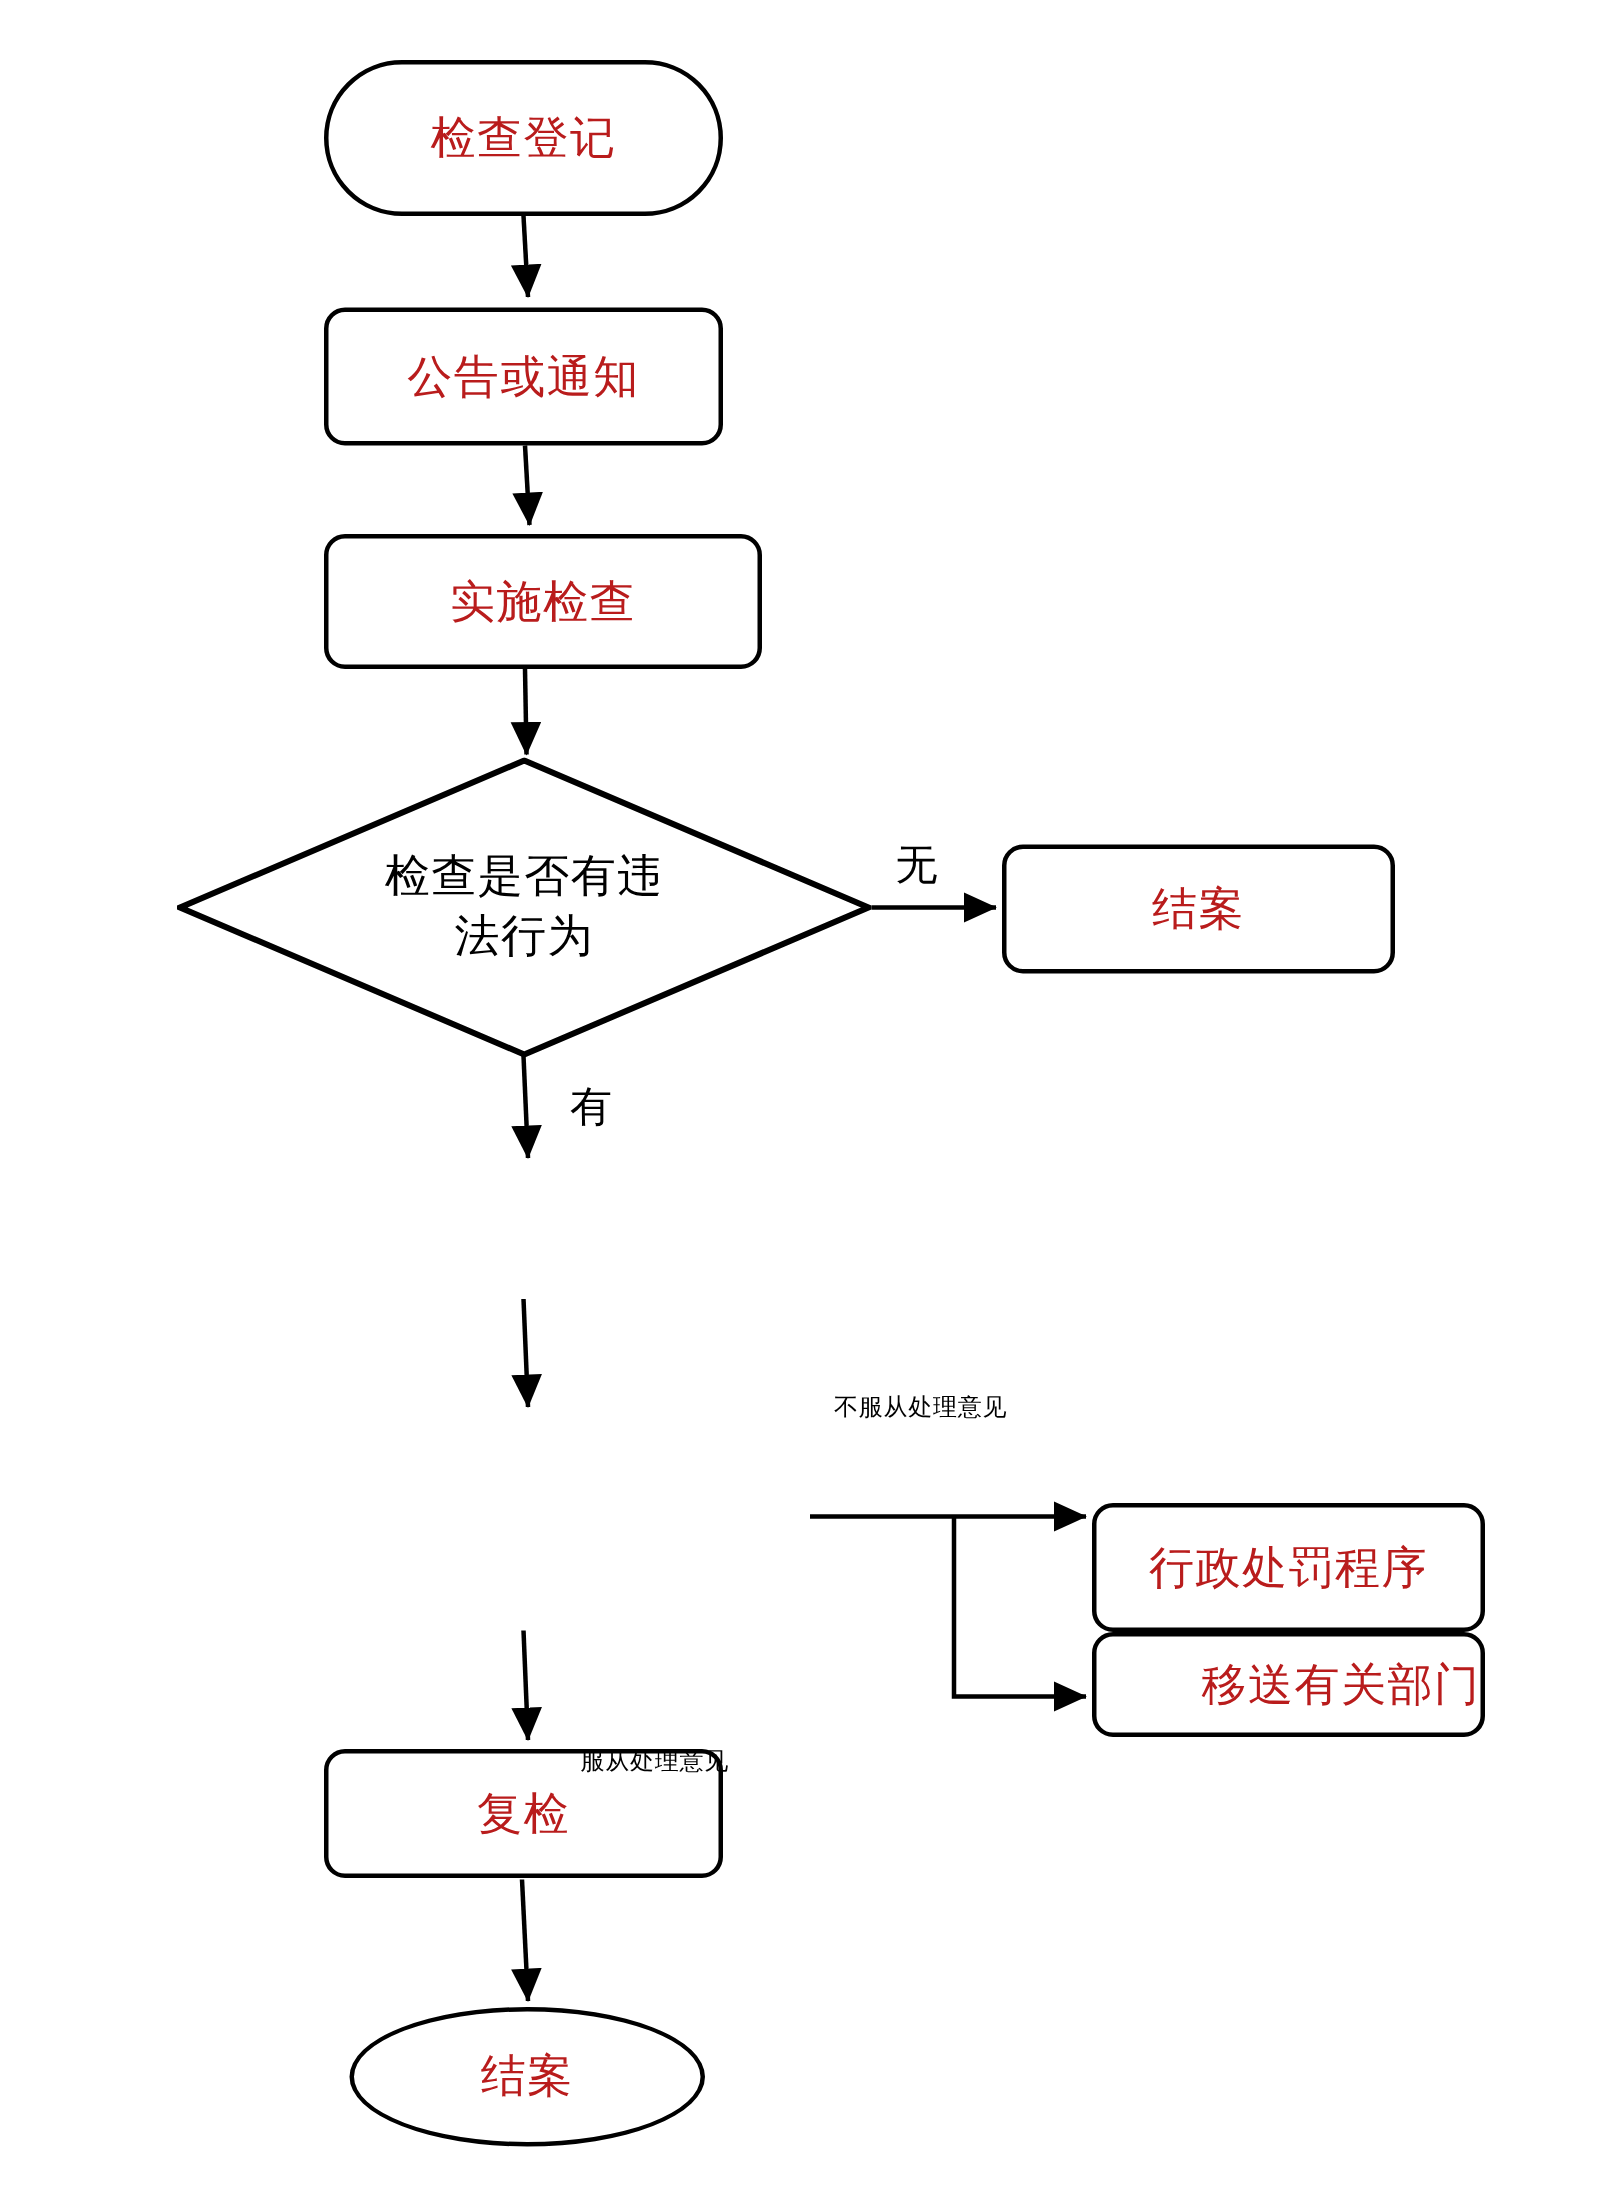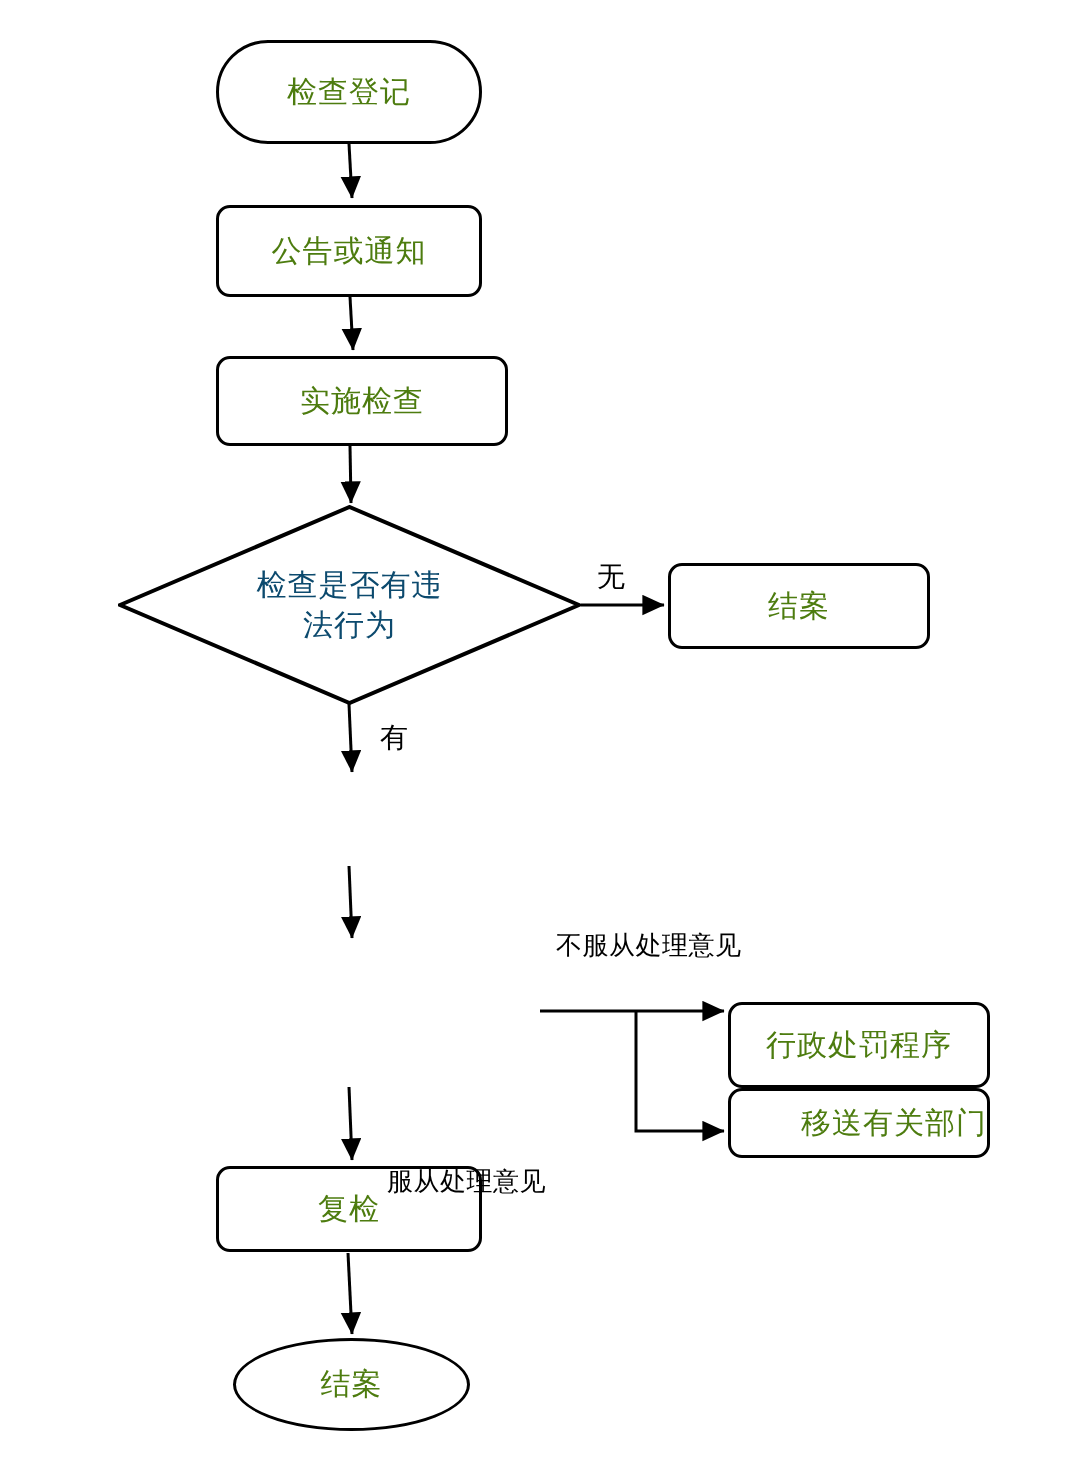--- a/index.html
+++ b/index.html
@@ -24,21 +24,21 @@
     width: 1080px;
     height: 1467px;
   }
   .node {
     position: absolute;
     box-sizing: border-box;
     display: flex;
     align-items: center;
     justify-content: center;
     text-align: center;
-    color: #4d7c0f;
+    color: #b91c1c;
     background: #ffffff;
     border: 3px solid #000000;
     font-family: "Liberation Serif", "DejaVu Serif", serif;
     letter-spacing: 1px;
     z-index: 2;
   }
   .node-process {
     border-radius: 14px;
     font-size: 30px;
   }
@@ -59,35 +59,35 @@
     position: absolute;
     left: 0;
     top: 0;
     width: 100%;
     height: 100%;
     display: flex;
     align-items: center;
     justify-content: center;
     text-align: center;
     font-size: 30px;
-    color: #0c4a6e;
+    color: #000000;
     line-height: 1.35;
     letter-spacing: 1px;
     pointer-events: none;
   }
   .edge-label {
     position: absolute;
     color: #000000;
     font-family: "Liberation Serif", "DejaVu Serif", serif;
     white-space: nowrap;
     z-index: 3;
     letter-spacing: 0.5px;
   }
   .lbl-lg { font-size: 28px; }
-  .lbl-sm { font-size: 26px; }
+  .lbl-sm { font-size: 16px; }
 </style>
 </head>
 <body>
 
 <div id="canvas">
 
   <svg id="edges" viewBox="0 0 1080 1467" xmlns="http://www.w3.org/2000/svg">
     <defs>
       <marker id="ah" markerWidth="9" markerHeight="9" refX="7.2" refY="3.4" orient="auto" markerUnits="strokeWidth">
         <path d="M0,0 L7.4,3.4 L0,6.8 z" fill="#000000"></path>

